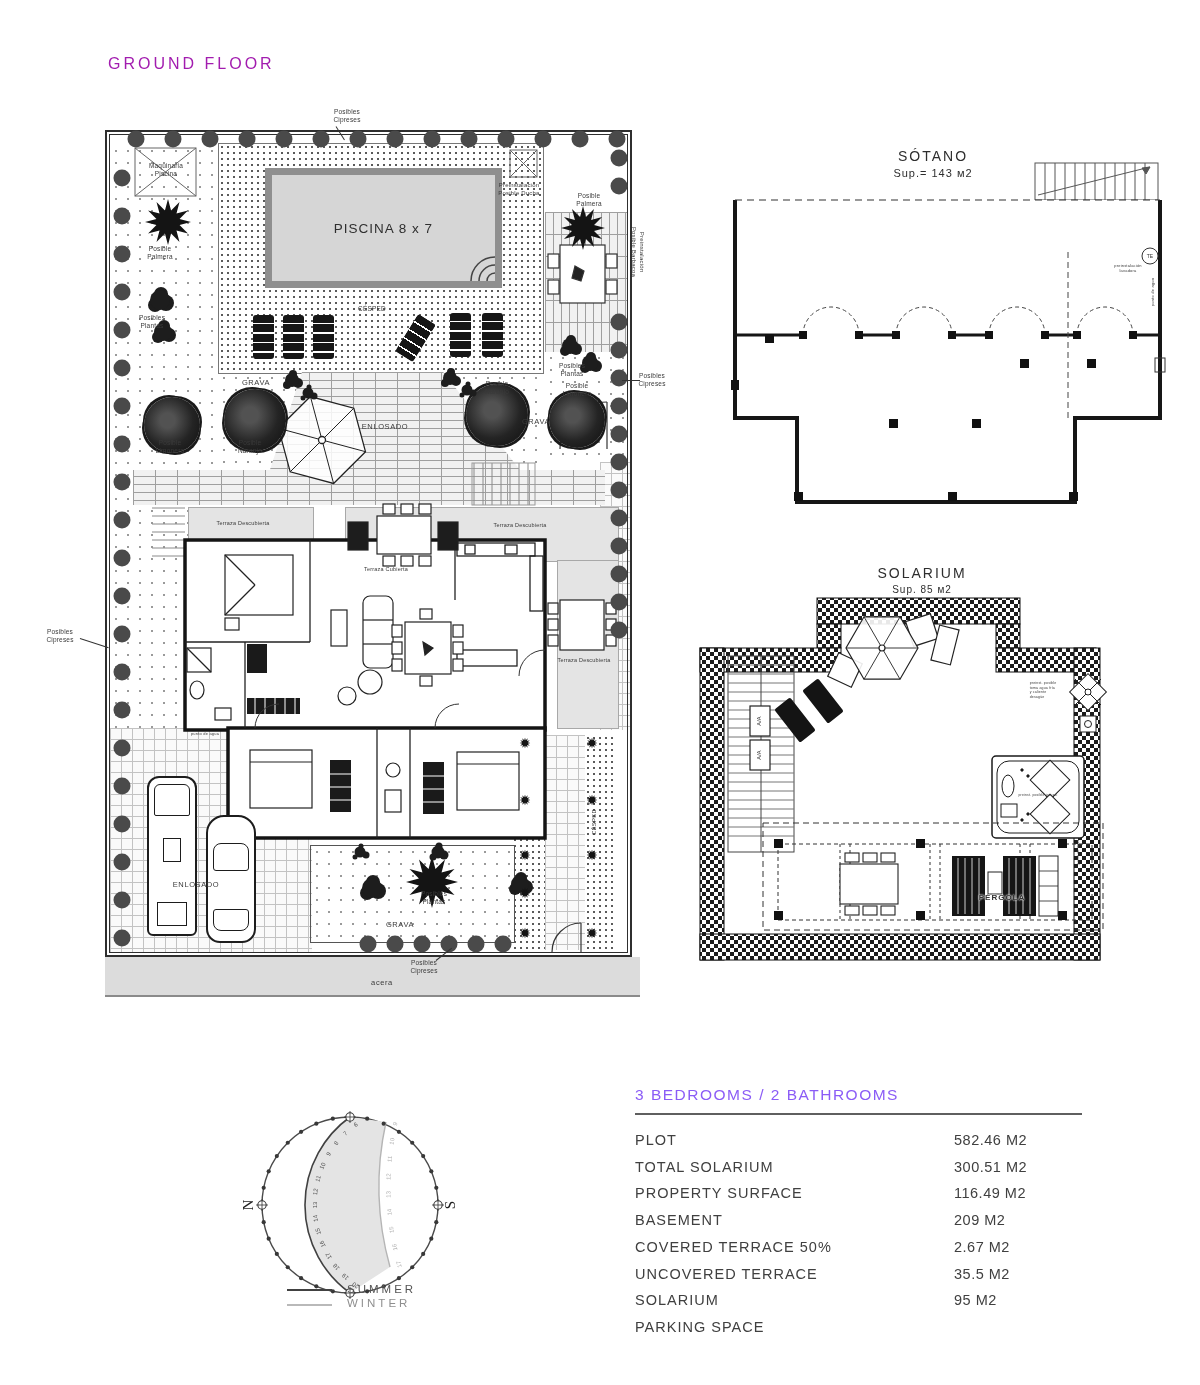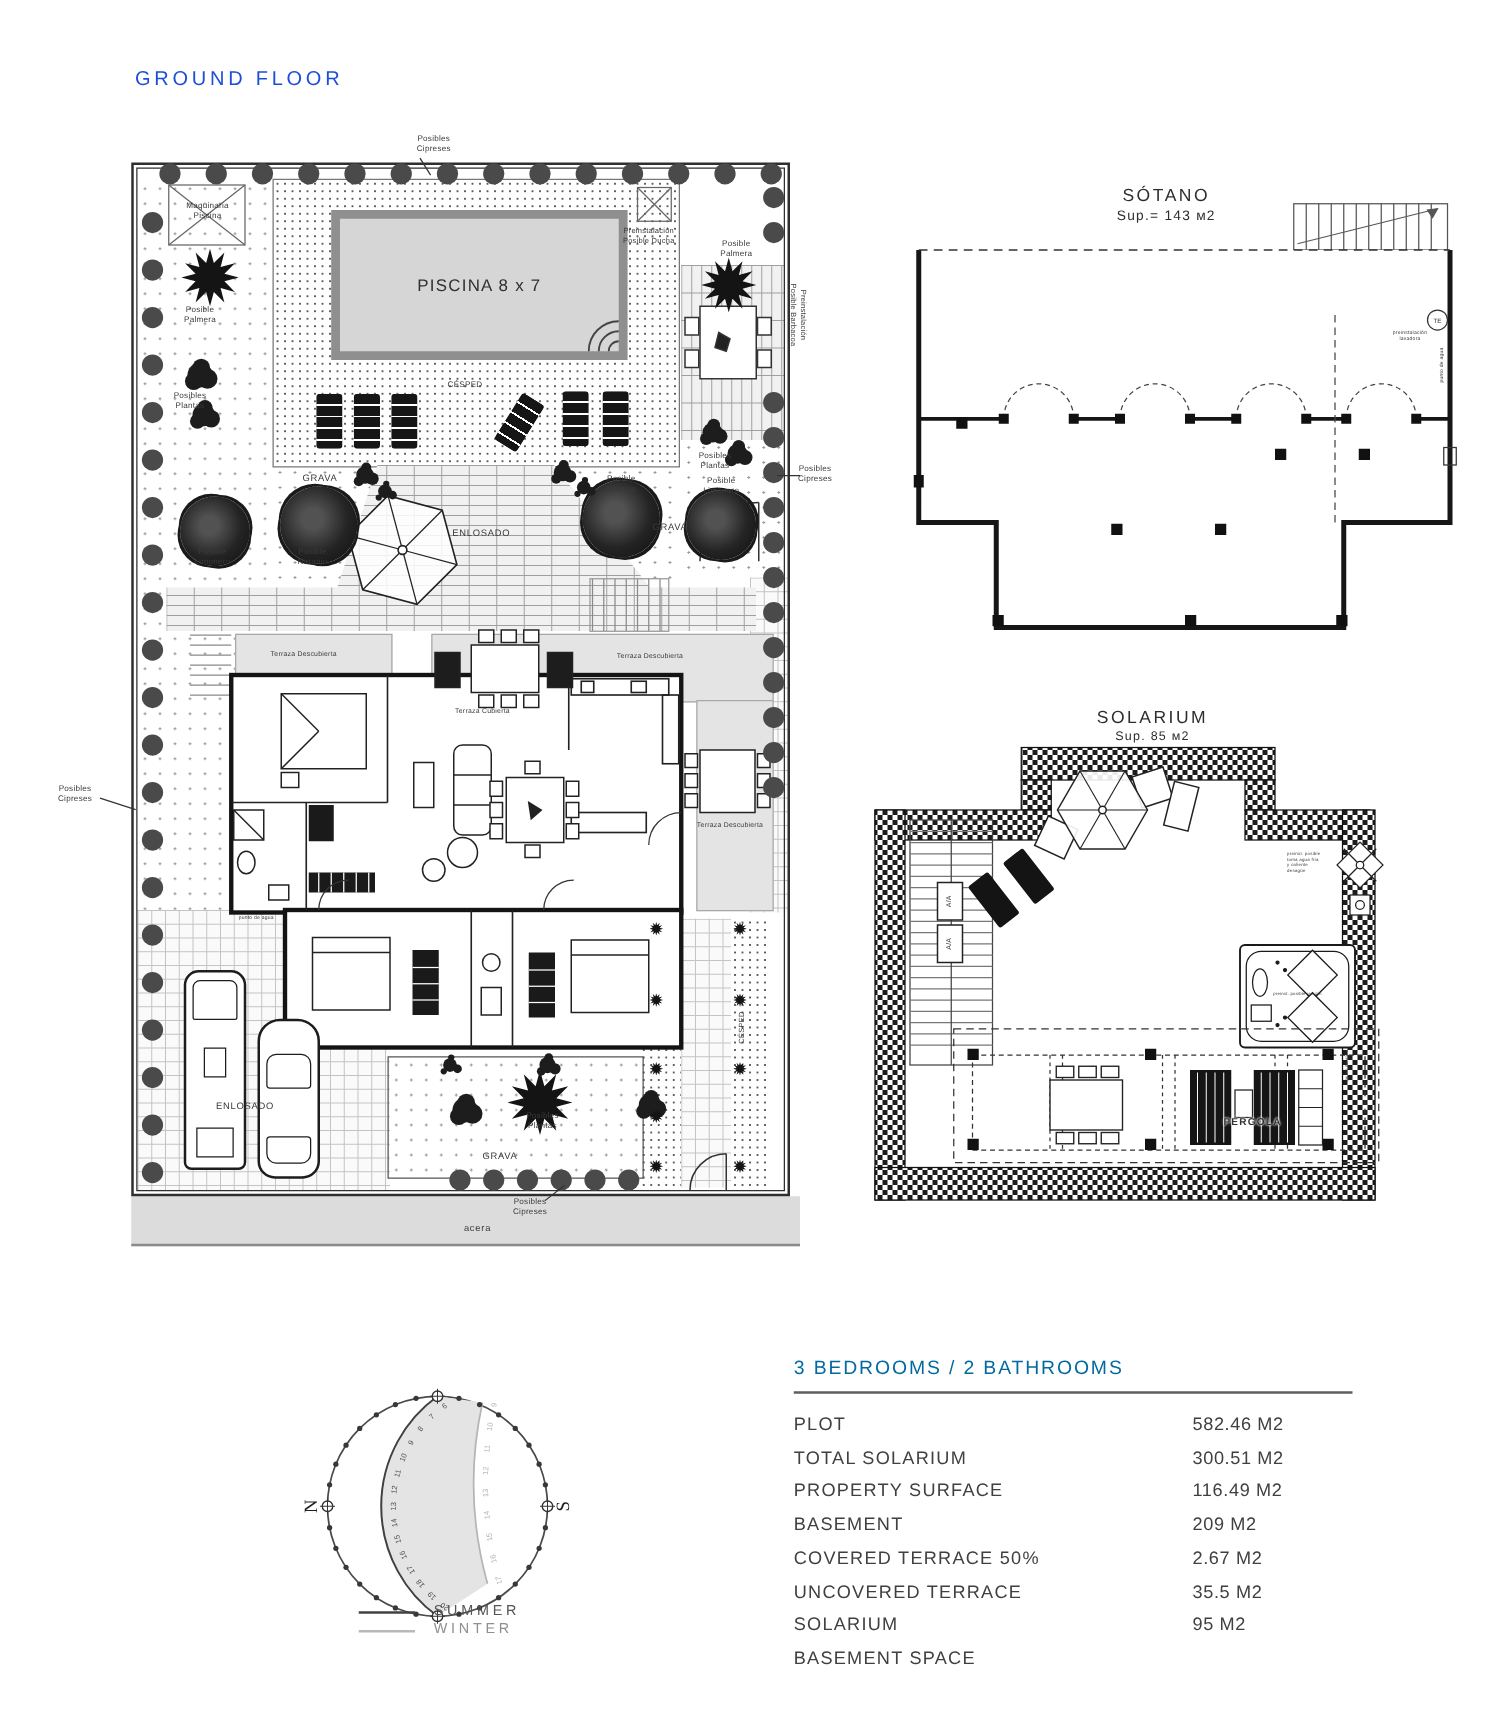--- a/index.html
+++ b/index.html
@@ -1,19 +1,19 @@
 <!DOCTYPE html>
 <html><head>
 <meta charset="utf-8">
 <style>
   html,body{margin:0;padding:0;background:#fff;}
   .page{position:relative;width:1200px;height:1385px;background:#fff;overflow:hidden;
         font-family:"Liberation Sans",sans-serif;color:#333;}
   .abs{position:absolute;}
-  .page-title{position:absolute;left:108px;top:55px;font-size:16px;letter-spacing:3px;color:#1d4ed8;z-index:40;}
+  .page-title{position:absolute;left:108px;top:55px;font-size:16px;letter-spacing:3px;color:#a21caf;z-index:40;}
 
   
   .dots-fine{background-image:radial-gradient(circle,#5a5a5a 0.9px,transparent 1px);background-size:6px 6px;background-color:#fff;}
   .dots-sparse{background-image:radial-gradient(circle,#9a9a9a 0.8px,transparent 1px);background-size:12px 12px;}
   .grid{background-image:linear-gradient(#c3c3c3 1px,transparent 1px),linear-gradient(90deg,#c3c3c3 1px,transparent 1px);
         background-size:11px 11px;background-color:#fafafa;}
   .brick{background-color:#f1f1f1;
          background-image:linear-gradient(#9f9f9f 1px,transparent 1px),linear-gradient(90deg,#9f9f9f 1px,transparent 1px);
          background-size:22px 8px;}
   .brick-v{background-size:8px 22px;}
@@ -55,21 +55,21 @@
   .camper .win{position:absolute;left:5px;top:6px;right:5px;height:30px;border:1.5px solid #1d1d1d;border-radius:6px 6px 2px 2px;}
   .camper .mid{position:absolute;left:14px;top:60px;width:16px;height:22px;border:1.5px solid #1d1d1d;}
   .camper .back{position:absolute;left:8px;bottom:8px;right:8px;height:22px;border:1.5px solid #1d1d1d;}
   .car{position:absolute;left:206px;top:815px;width:50px;height:128px;border:2px solid #1d1d1d;
        border-radius:18px 18px 14px 14px;background:#fff;z-index:12;box-sizing:border-box;}
   .car .glass{position:absolute;left:5px;top:26px;right:5px;height:26px;border:1.5px solid #1d1d1d;border-radius:8px 8px 3px 3px;}
   .car .rear{position:absolute;left:5px;bottom:10px;right:5px;height:20px;border:1.5px solid #1d1d1d;border-radius:3px 3px 8px 8px;}
 
   
   .spec{position:absolute;left:635px;top:1086px;width:447px;z-index:40;}
-  .spec-header{font-size:15.5px;letter-spacing:1.5px;color:#0369a1;padding-bottom:9px;border-bottom:2px solid #5f5f5f;}
+  .spec-header{font-size:15.5px;letter-spacing:1.5px;color:#8b5cf6;padding-bottom:9px;border-bottom:2px solid #5f5f5f;}
   .spec-rows{margin-top:12px;}
   .spec-row{display:flex;line-height:26.7px;}
   .spec-label{flex:1;font-size:14.5px;letter-spacing:1px;color:#404040;}
   .spec-value{width:128px;font-size:14.5px;letter-spacing:.5px;color:#404040;}
 
   .legend-line{position:absolute;background:#414141;z-index:40;}
   .legend-text{position:absolute;font-size:11.5px;letter-spacing:3px;color:#555;z-index:40;}
 </style>
 </head>
 <body>
@@ -764,19 +764,19 @@
           <span class="spec-value">35.5 M2</span>
         </div>
         <div class="spec-row">
           <span class="spec-label">SOLARIUM</span>
           <span class="spec-value">95 M2</span>
         </div>
         <div class="spec-row">
           <span class="spec-value"></span>
         </div>
         <div class="spec-row">
-          <span class="spec-label">BASEMENT SPACE</span>
+          <span class="spec-label">PARKING SPACE</span>
           <span class="spec-value"></span>
         </div>
       </div>
   </div>
 
 </div>
 
 </body></html>

